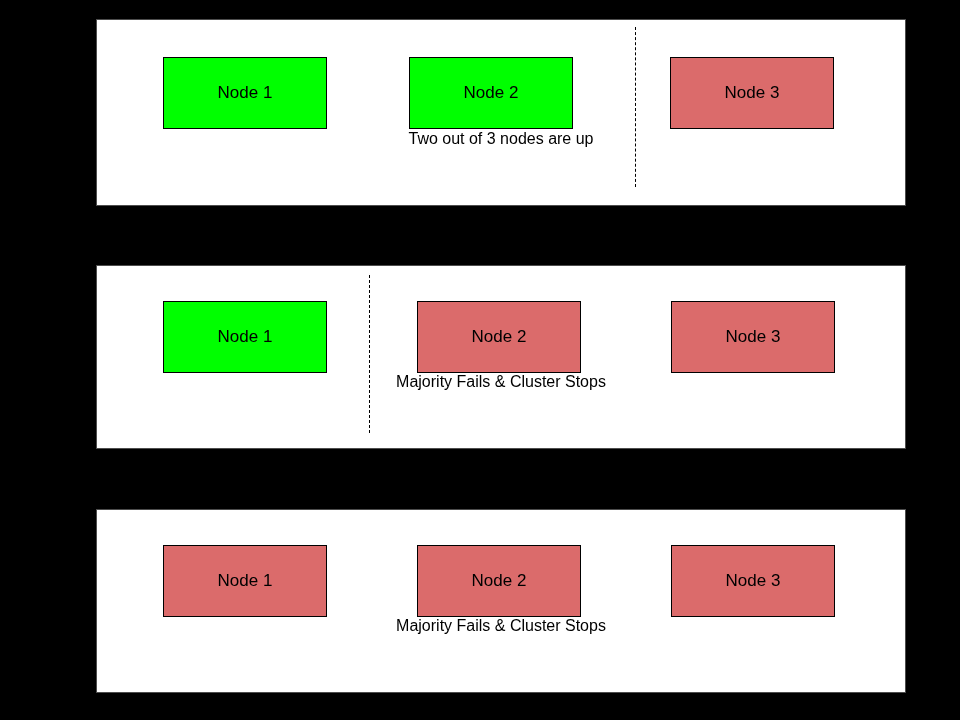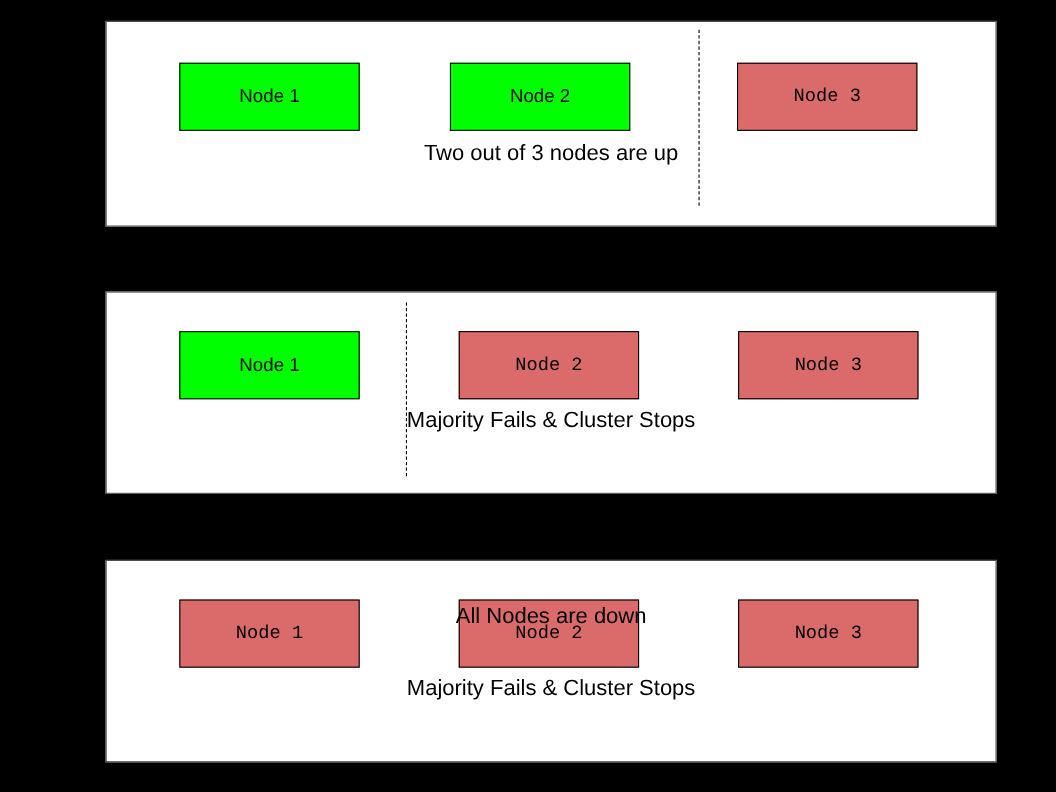--- a/index.html
+++ b/index.html
@@ -27,28 +27,28 @@
     width: 810px;
     background: var(--panel-bg);
     border: 1px solid var(--panel-border);
   }
   #panel-1 { top: 19px;  height: 187px; }
   #panel-2 { top: 265px; height: 184px; }
   #panel-3 { top: 509px; height: 184px; }
 
   .node {
     position: absolute;
-    width: 164px; height: 62px;
+    width: 164px; height: 72px;
     border: 1px solid var(--node-border);
     display: flex; align-items: center; justify-content: center;
     color: var(--text);
     font-size: 17px;
   }
   .node[data-status="up"]   { background: var(--node-up); }
-  .node[data-status="down"] { background: var(--node-down); font-family: Liberation Mono, monospace; }
+  .node[data-status="down"] { background: var(--node-down); }
 
   .panel .node-1 { left: 66px;  top: 37px; }
   .panel .node-2 { left: 312px; top: 37px; }
   .panel .node-3 { left: 573px; top: 37px; }
   #panel-2 .node, #panel-3 .node { top: 35px; }
   #panel-2 .node-2, #panel-3 .node-2 { left: 320px; }
   #panel-2 .node-3, #panel-3 .node-3 { left: 574px; }
 
   .divider {
     position: absolute;
@@ -56,21 +56,21 @@
     border-left: 1px dashed var(--node-border);
   }
   #panel-1 .divider { left: 538px; top: 7px;  height: 160px; }
   #panel-2 .divider { left: 272px; top: 9px;  height: 158px; }
 
   .caption {
     position: absolute;
     left: 0; right: 0; bottom: 11px;
     text-align: center;
     color: var(--text);
-    font-size: 20px;
+    font-size: 16px;
     line-height: 22px;
     white-space: pre;
   }
 </style>
 </head>
 <body>
 
 <div class="stage">
 
   <section class="panel" id="panel-1">
@@ -109,18 +109,17 @@
     <div class="node node-1" data-status="down">
       <span>Node 1</span>
     </div>
     <div class="node node-2" data-status="down">
       <span>Node 2</span>
     </div>
     <div class="node node-3" data-status="down">
       <span>Node 3</span>
     </div>
     <div class="caption">
-      <div>All Nodes are down</div>
       <div>Majority Fails &amp; Cluster Stops</div>
     </div>
   </section>
 
 </div>
 
 </body></html>

